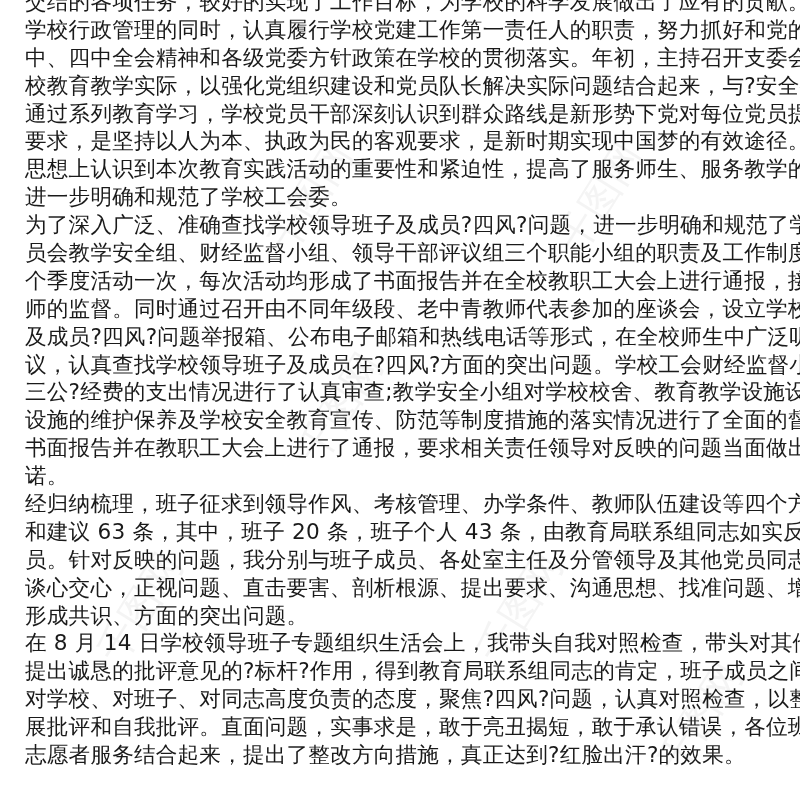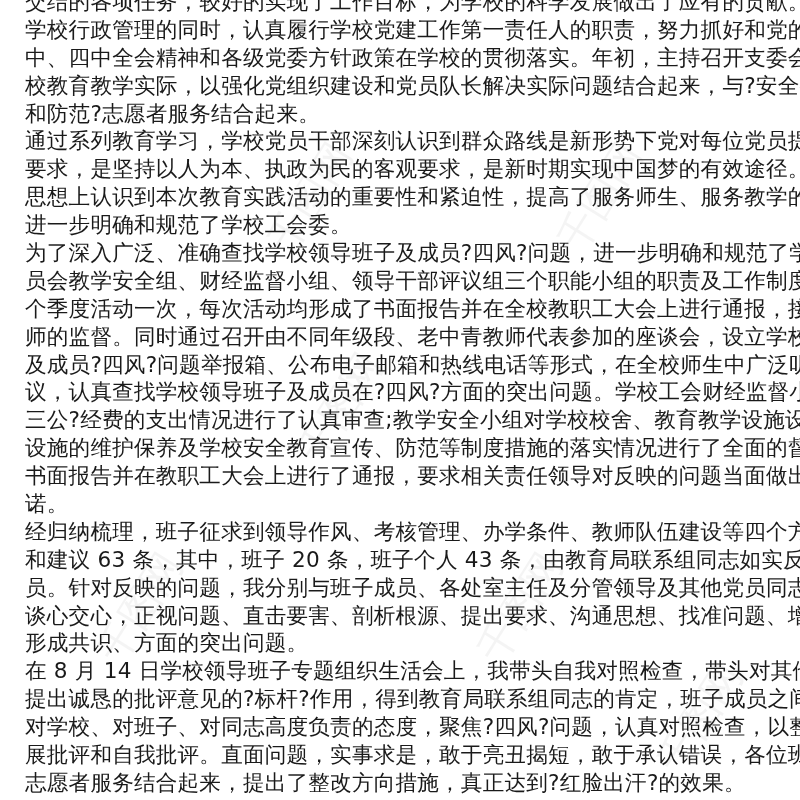--- a/index.html
+++ b/index.html
@@ -30,21 +30,20 @@
 <div class="wm" style="left:80px; top:580px;">千图网</div>
 <div class="wm" style="left:460px; top:580px;">千图网</div>
 <div class="wm" style="left:640px; top:690px;">千图网</div>
 
 <div class="page">
   <div>
     <span class="line">交结的各项任务，较好的实现了工作目标，为学校的科学发展做出了应有的贡献。我在抓好</span>
     <span class="line">学校行政管理的同时，认真履行学校党建工作第一责任人的职责，努力抓好和党的十八届三</span>
     <span class="line">中、四中全会精神和各级党委方针政策在学校的贯彻落实。年初，主持召开支委会，结合学</span>
     <span class="line">校教育教学实际，以强化党组织建设和党员队长解决实际问题结合起来，与?安全教育宣传</span>
-    <span class="line last">和防范?志愿者服务结合起来。</span>
   </div>
   <div>
     <span class="line">通过系列教育学习，学校党员干部深刻认识到群众路线是新形势下党对每位党员提出的重要</span>
     <span class="line">要求，是坚持以人为本、执政为民的客观要求，是新时期实现中国梦的有效途径。进一步从</span>
     <span class="line">思想上认识到本次教育实践活动的重要性和紧迫性，提高了服务师生、服务教学的意识，树</span>
     <span class="line last">进一步明确和规范了学校工会委。</span>
   </div>
   <div>
     <span class="line">为了深入广泛、准确查找学校领导班子及成员?四风?问题，进一步明确和规范了学校工会委</span>
     <span class="line">员会教学安全组、财经监督小组、领导干部评议组三个职能小组的职责及工作制度，坚持每</span>

